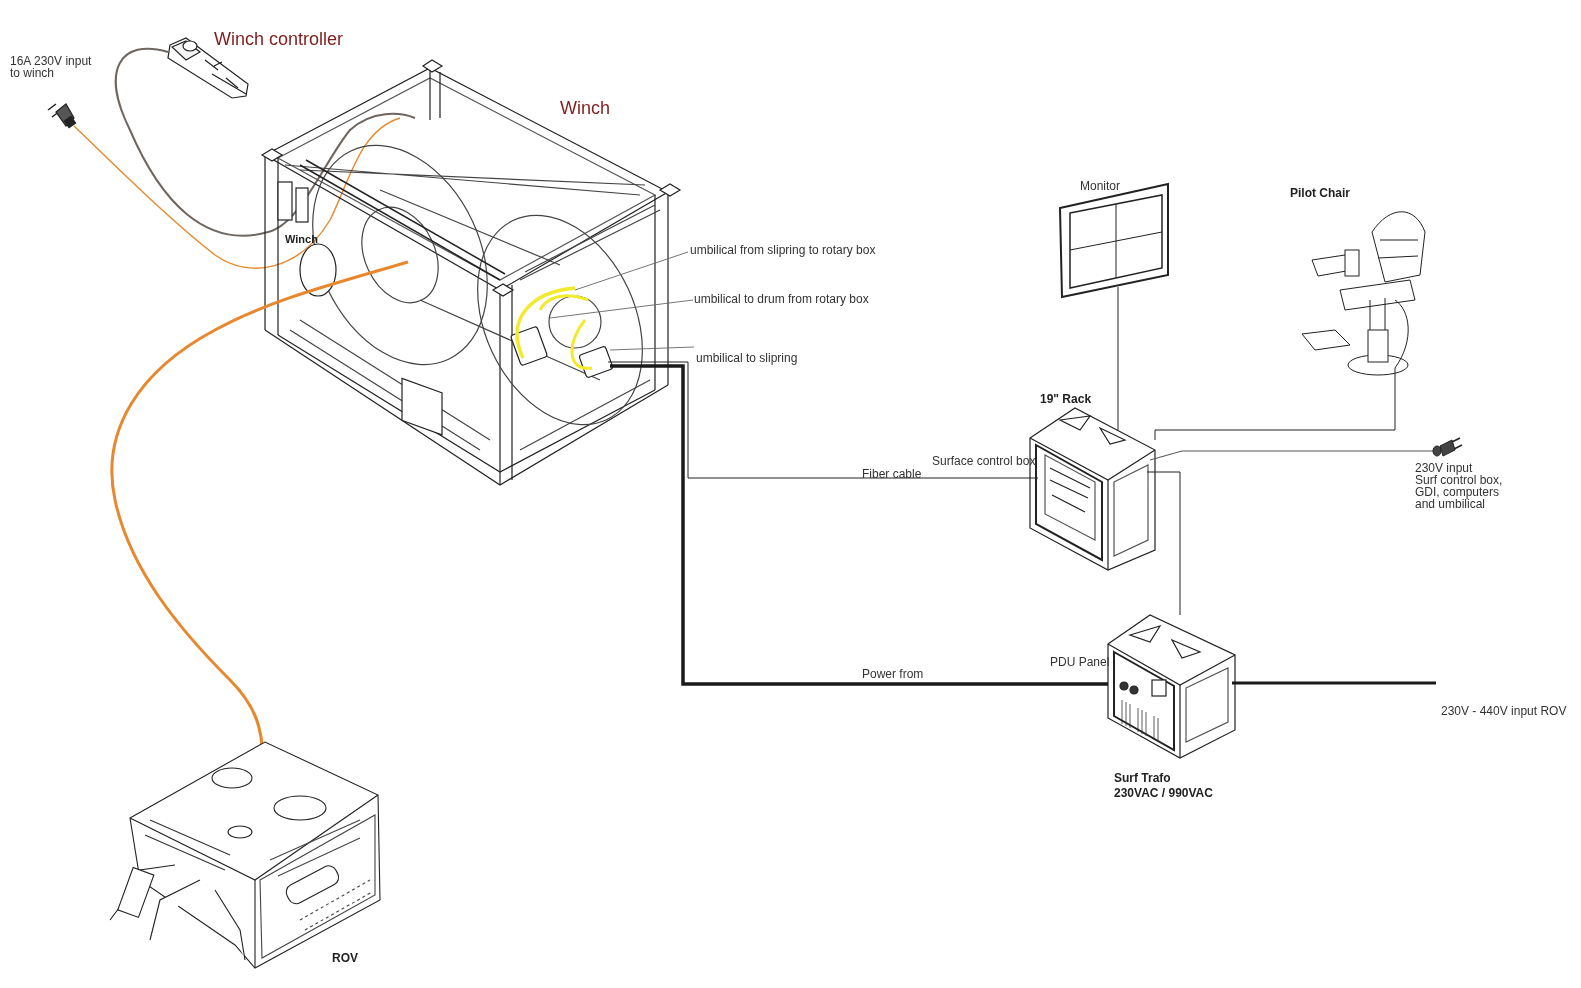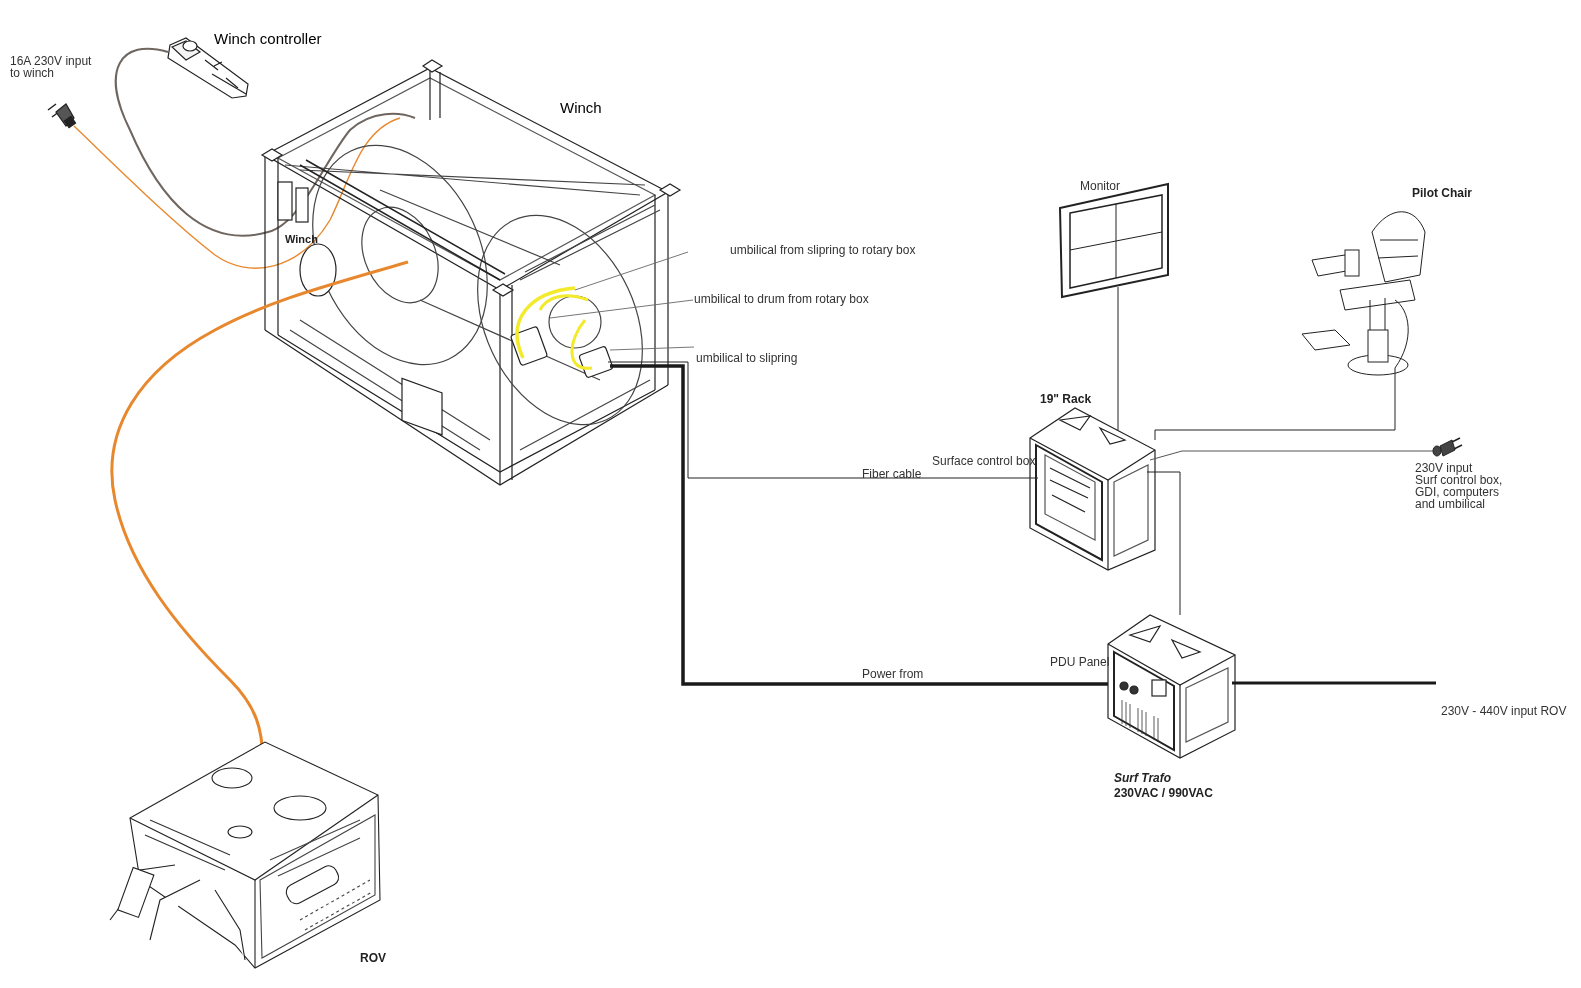--- a/index.html
+++ b/index.html
@@ -1,20 +1,20 @@
 <!DOCTYPE html>
 <html><head>
 <meta charset="utf-8">
 <style>
   html, body { margin: 0; padding: 0; background: #ffffff; }
   body { width: 1581px; height: 988px; position: relative; overflow: hidden;
          font-family: "Liberation Sans", sans-serif; color: #222; }
   #canvas { position: absolute; left: 0; top: 0; width: 1581px; height: 988px; }
   .lbl { position: absolute; font-size: 12px; color: #333; white-space: nowrap; line-height: 12px; }
-  .lbl-lg { font-size: 15px; color: #000000; }
+  .lbl-lg { font-size: 18px; color: #7f1d1d; }
   .lbl-bold { font-weight: bold; font-size: 12px; color: #222; }
   .lbl-multi { white-space: pre-line; }
 </style>
 </head>
 <body>
 
 <svg id="canvas" viewBox="0 0 1581 988" xmlns="http://www.w3.org/2000/svg">
 
   <g>
     <g fill="#fff" stroke="#222" stroke-width="1.2">
@@ -187,36 +187,36 @@
 
   <path d="M1118 425 L1118 430" stroke="#222" stroke-width="1"></path>
 </svg>
 
 <div class="lbl lbl-multi" style="left:10px; top:55px;">16A 230V input
 to winch</div>
 <div class="lbl lbl-lg" style="left:214px; top:33px;">Winch controller</div>
 <div class="lbl lbl-lg" style="left:560px; top:102px;">Winch</div>
 <div class="lbl lbl-bold" style="left:285px; top:233px; font-size:11px;">Winch</div>
 
-<div class="lbl" style="left:690px; top:244px;margin-left:40px;">umbilical from slipring to rotary box</div>
+<div class="lbl" style="left:690px; top:244px;">umbilical from slipring to rotary box</div>
 <div class="lbl" style="left:694px; top:293px;">umbilical to drum from rotary box</div>
 <div class="lbl" style="left:696px; top:352px;">umbilical to slipring</div>
 
 <div class="lbl" style="left:1080px; top:180px;">Monitor</div>
-<div class="lbl lbl-bold" style="left:1412px; top:187px;">Pilot Chair</div>
+<div class="lbl lbl-bold" style="left:1290px; top:187px;">Pilot Chair</div>
 
 <div class="lbl lbl-bold" style="left:1040px; top:393px;">19" Rack</div>
 <div class="lbl" style="left:932px; top:455px;">Surface control box</div>
 <div class="lbl" style="left:862px; top:468px;">Fiber cable</div>
 
 <div class="lbl lbl-multi" style="left:1415px; top:462px;">230V input
 Surf control box,
 GDI, computers
 and umbilical</div>
 
 <div class="lbl" style="left:1050px; top:656px;">PDU Panel</div>
 <div class="lbl" style="left:862px; top:668px;">Power from</div>
 <div class="lbl" style="left:1441px; top:677px;margin-top:28px;">230V - 440V input ROV</div>
 
-<div class="lbl lbl-bold" style="left:1114px; top:772px;font-style:italic;">Surf Trafo</div>
+<div class="lbl lbl-bold" style="left:1114px; top:772px;">Surf Trafo</div>
 <div class="lbl lbl-bold" style="left:1114px; top:787px;">230VAC / 990VAC</div>
 
-<div class="lbl lbl-bold" style="left:332px; top:952px;margin-left:28px;">ROV</div>
+<div class="lbl lbl-bold" style="left:332px; top:952px;">ROV</div>
 
 </body></html>

